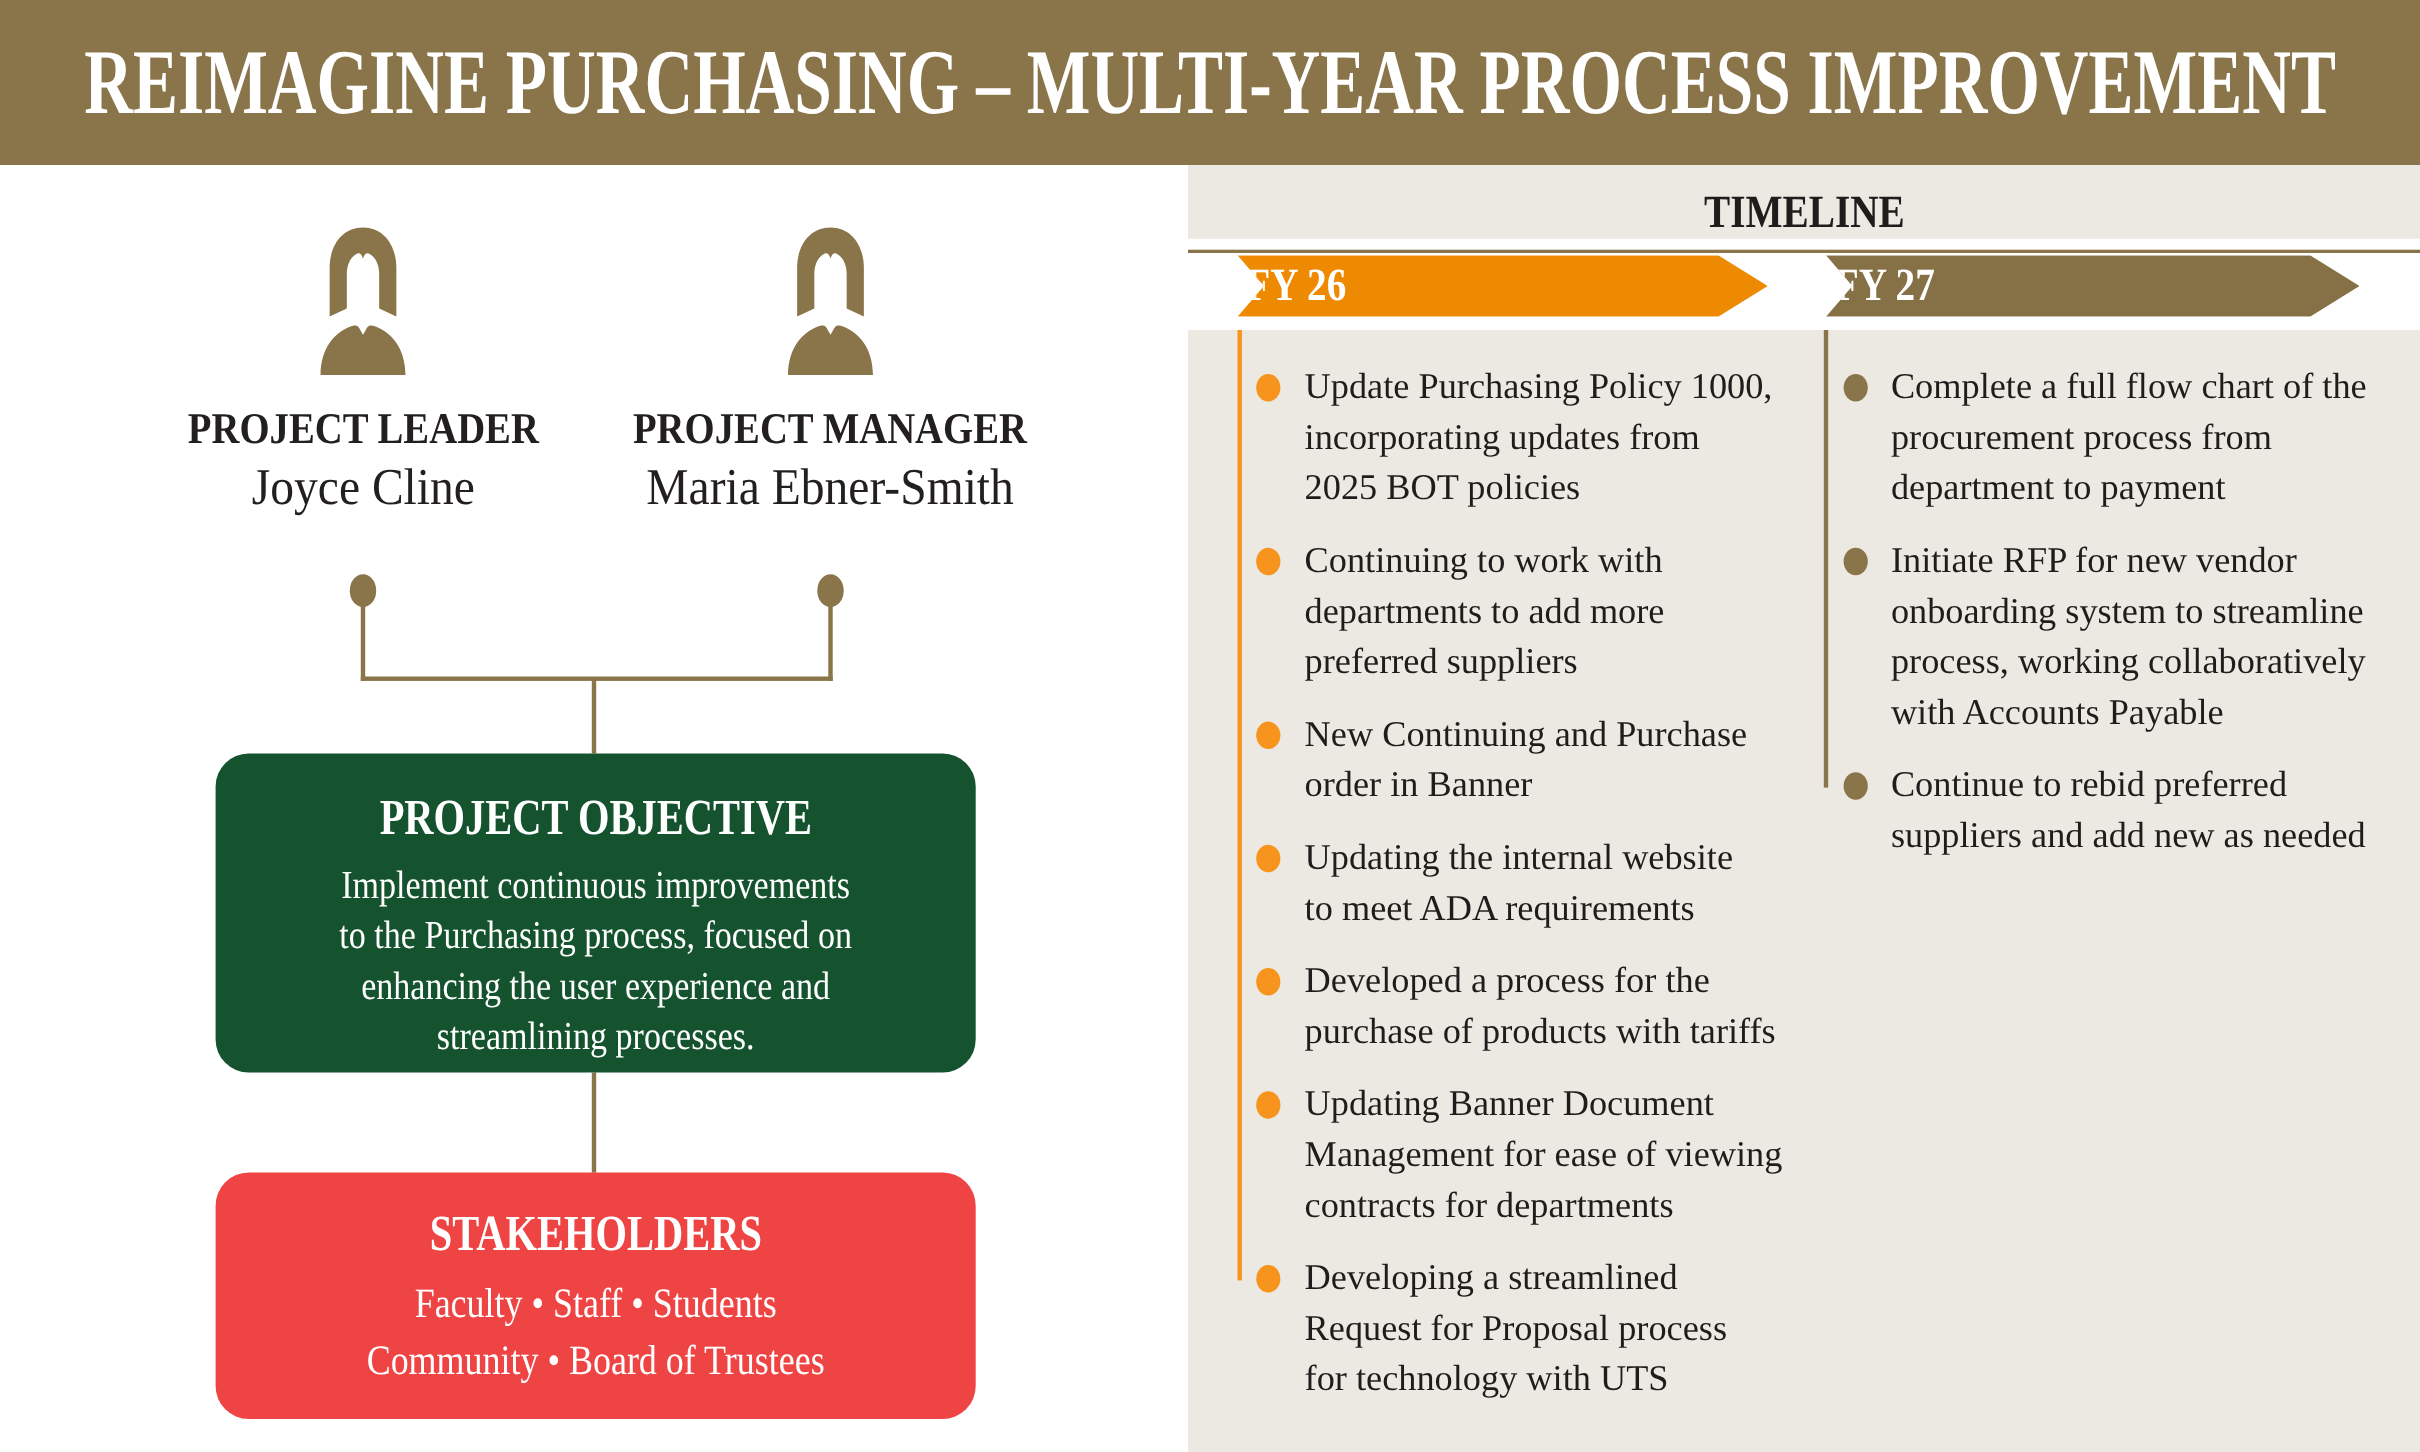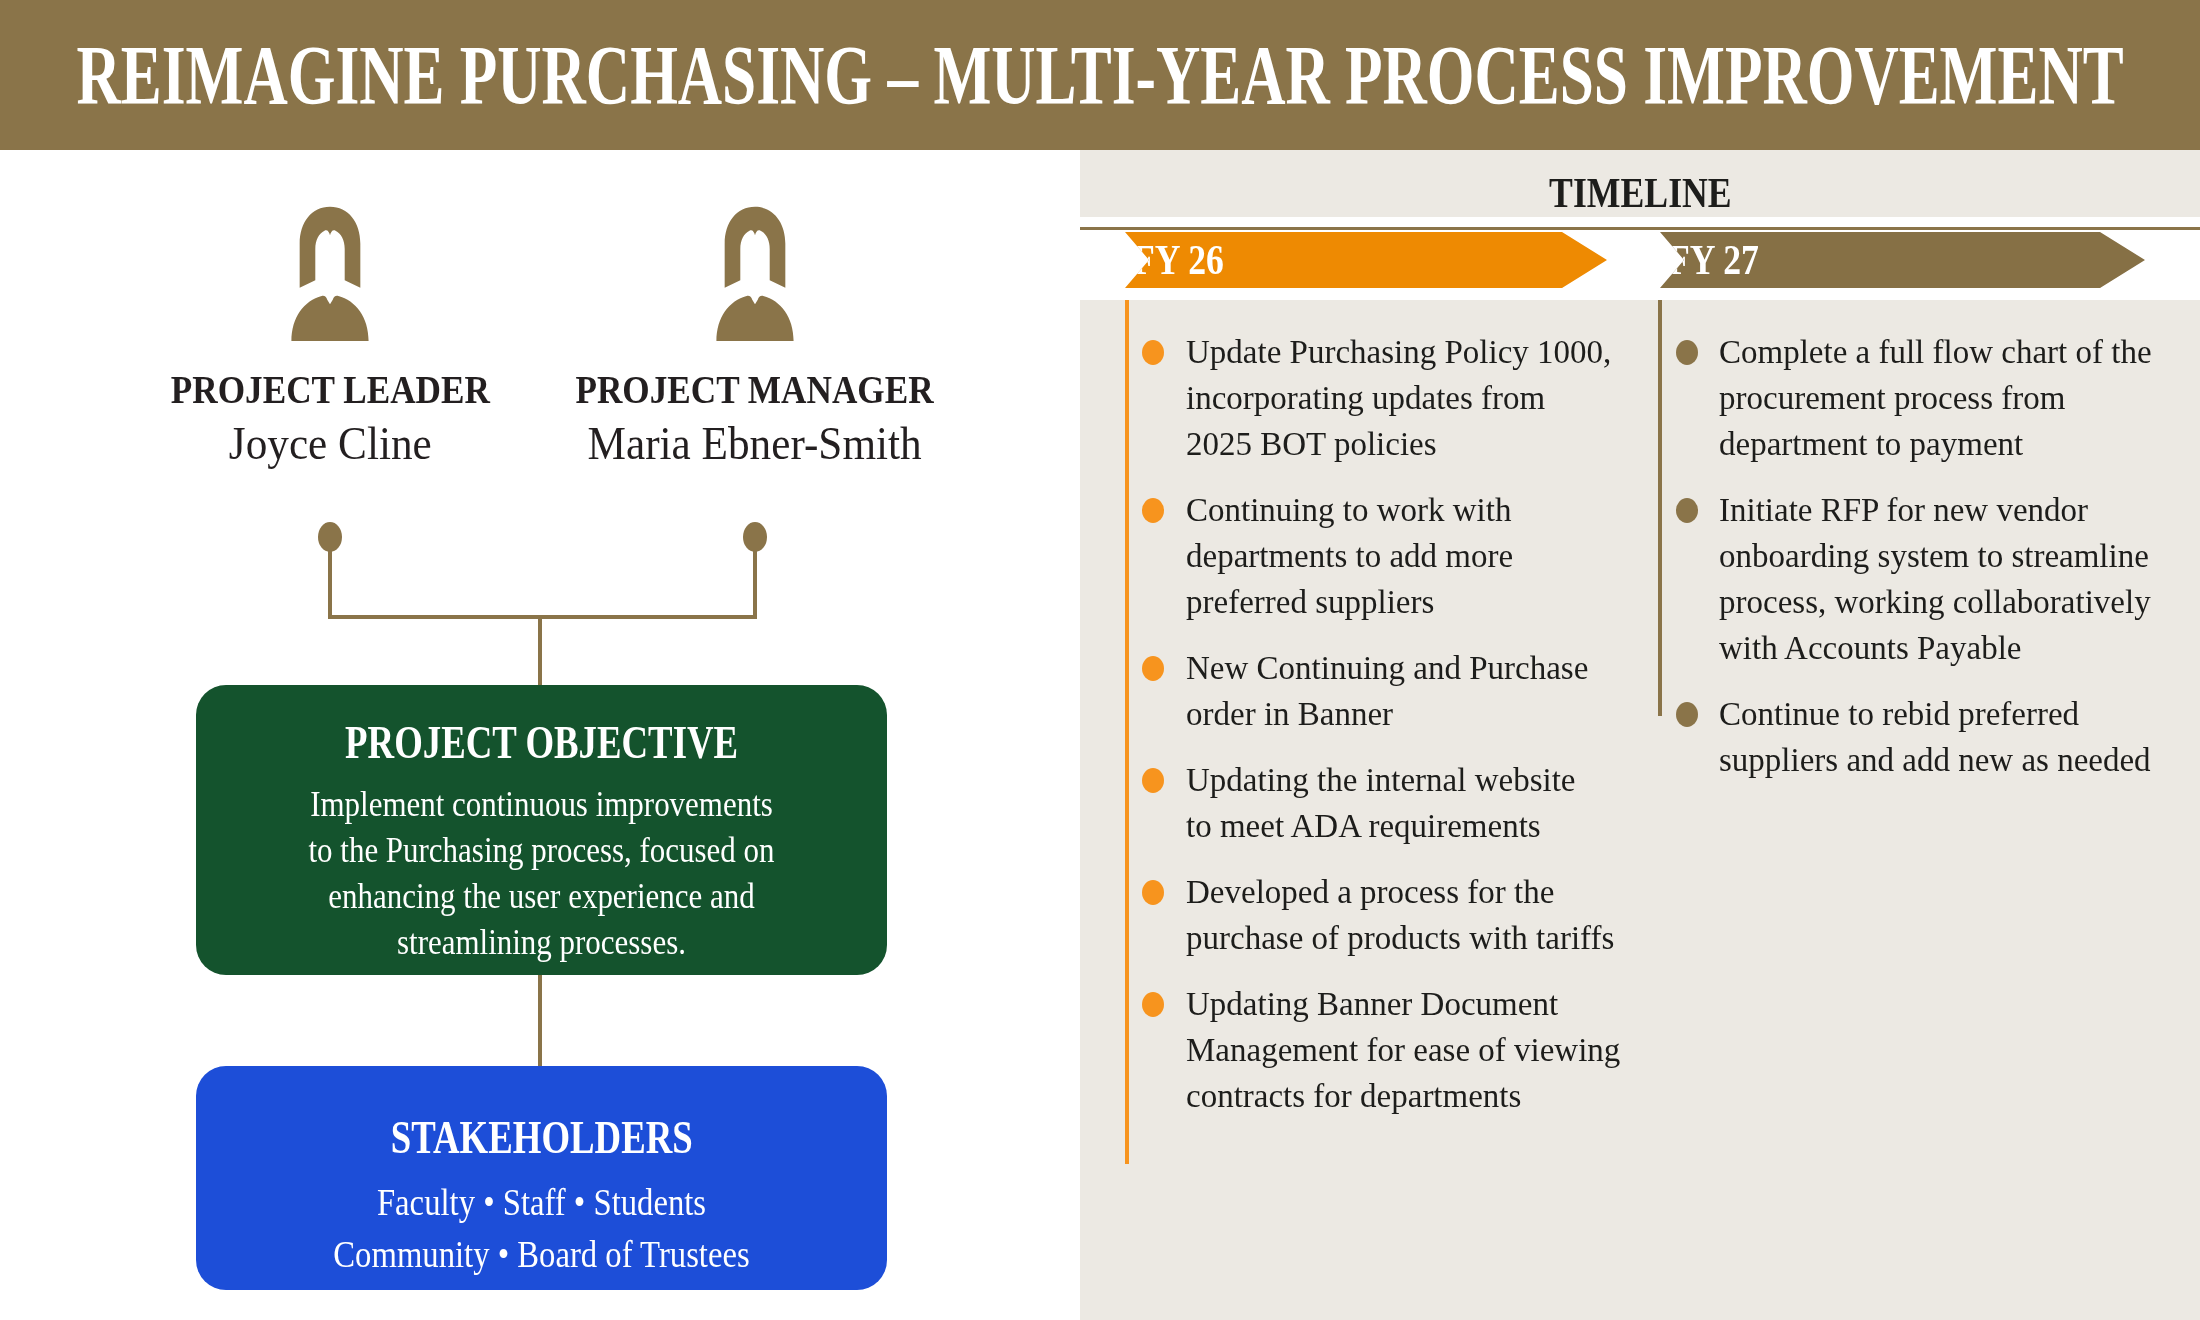--- a/index.html
+++ b/index.html
@@ -21,21 +21,21 @@
   .name{margin-top:6px;font-size:47px;line-height:52px;color:#231f20;}
   .name span{display:inline-block;transform:scaleX(.92);white-space:nowrap;}
 
   
   .c-dot{position:absolute;width:24px;height:30px;border-radius:50%;background:#8a7449;}
   .c-line{position:absolute;background:#8a7449;}
 
   
   .bigbox{position:absolute;left:196px;width:691px;border-radius:30px;color:#fff;text-align:center;box-sizing:border-box;}
   .objective{top:685px;height:290px;background:#14532d;padding-top:30px;}
-  .stakeholders{top:1066px;height:224px;background:#1d4ed8;padding-top:44px;}
+  .stakeholders{top:1066px;height:224px;background:#ef4444;padding-top:27px;}
   .box-title{font-size:46px;font-weight:bold;line-height:56px;}
   .box-title span{display:inline-block;transform:scaleX(.8);white-space:nowrap;}
   .box-body{margin-top:10px;font-size:36px;line-height:46px;white-space:pre-line;
             display:block;transform:scaleX(.86);}
   .stakeholders .box-body{font-size:38px;line-height:52px;}
 
   
   .tl-head{position:absolute;left:1080px;top:150px;width:1120px;height:67px;background:#ece9e3;
            display:flex;align-items:flex-end;justify-content:center;}
   .tl-head .tl-title{font-size:42px;font-weight:bold;color:#1d1d1b;display:inline-block;transform:scaleX(.85);}
@@ -135,20 +135,23 @@
 preferred suppliers</div>
       <div class="tl-item">New Continuing and Purchase
 order in Banner</div>
       <div class="tl-item">Updating the internal website
 to meet ADA requirements</div>
       <div class="tl-item">Developed a process for the
 purchase of products with tariffs</div>
       <div class="tl-item">Updating Banner Document
 Management for ease of viewing
 contracts for departments</div>
+      <div class="tl-item">Developing a streamlined
+Request for Proposal process
+for technology with UTS</div>
     </div>
 
     <div class="tl-list list27">
       <div class="tl-item">Complete a full flow chart of the
 procurement process from
 department to payment</div>
       <div class="tl-item">Initiate RFP for new vendor
 onboarding system to streamline
 process, working collaboratively
 with Accounts Payable</div>

